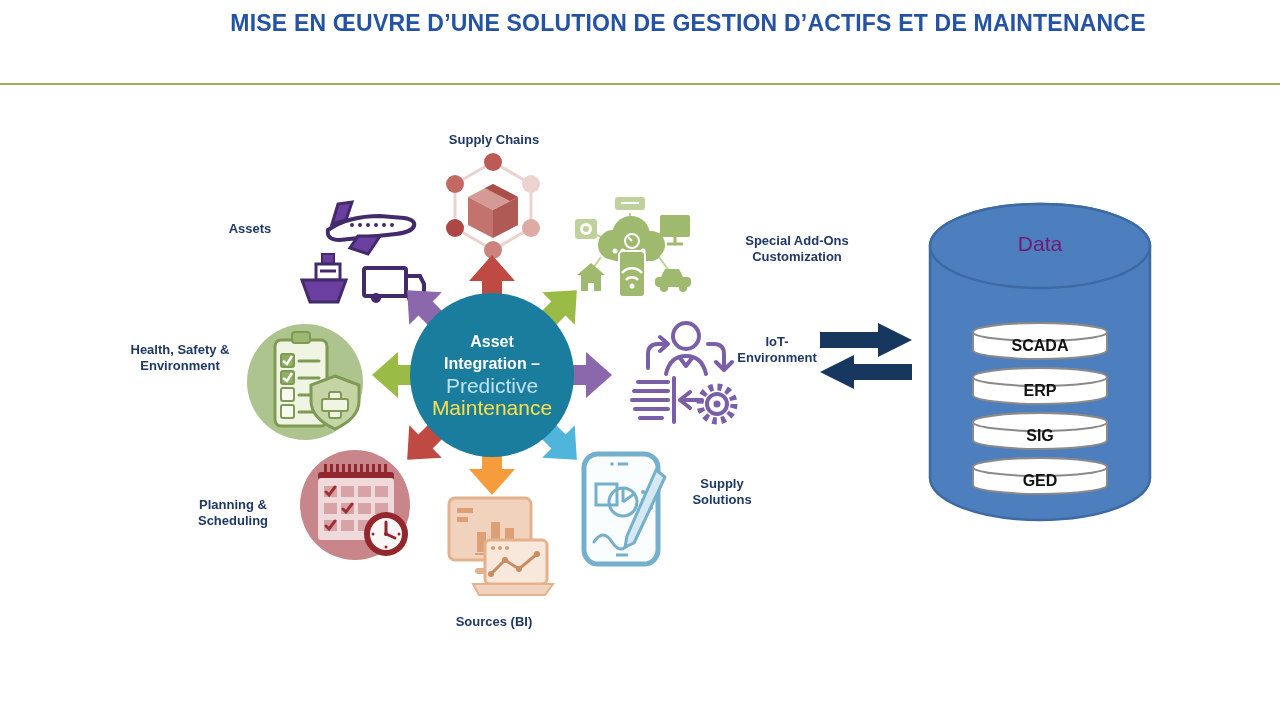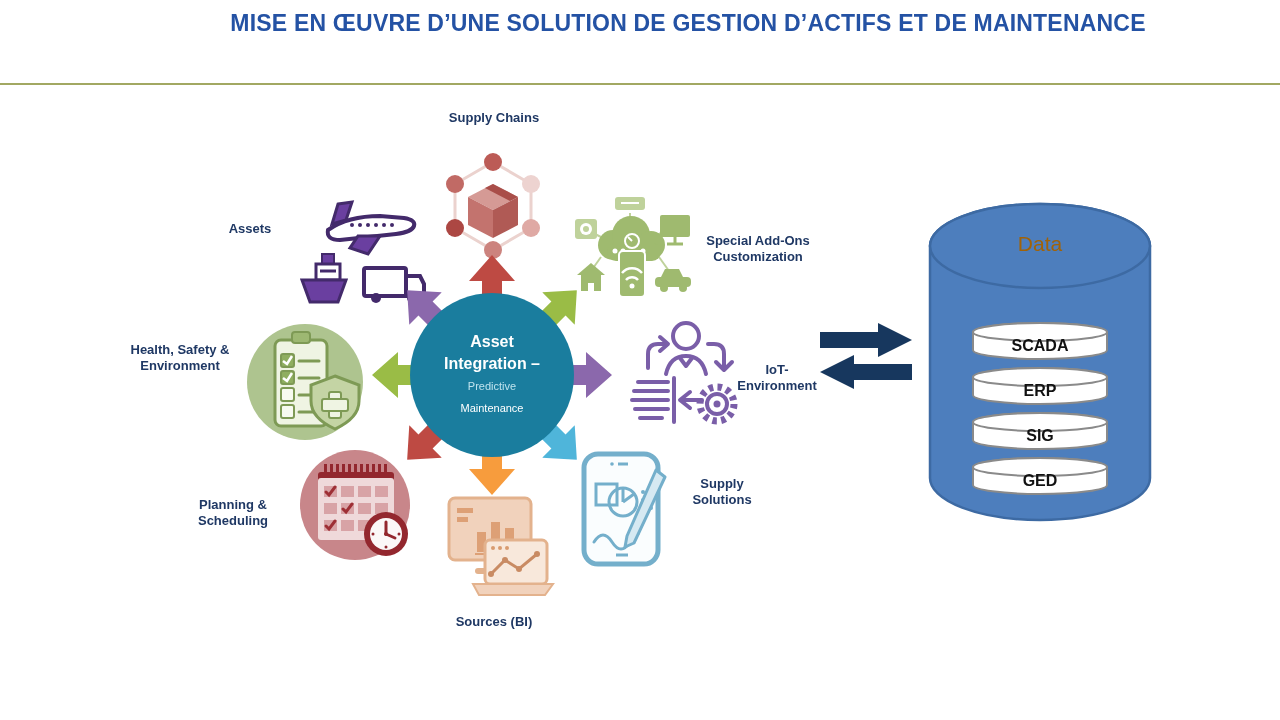--- a/index.html
+++ b/index.html
@@ -7,26 +7,26 @@
          font-family:"Liberation Sans",sans-serif;overflow:hidden;}
   .title{position:absolute;top:5px;left:0;width:100%;text-align:center;
          font-weight:bold;font-size:23px;line-height:36px;letter-spacing:.2px;}
   .divider{position:absolute;top:83px;left:0;width:1280px;height:2px;}
   .labels .label{position:absolute;font-size:13px;font-weight:700;
          text-align:center;line-height:16px;}
   .hub-circle{position:absolute;left:410px;top:293px;width:164px;height:164px;
          border-radius:50%;z-index:3;display:flex;flex-direction:column;
          justify-content:center;align-items:center;text-align:center;}
   .hub-line-bold{color:#ffffff;font-weight:bold;font-size:16px;line-height:22px;}
-  .hub-line-light{font-weight:400;font-size:11px;line-height:22px;}
+  .hub-line-light{font-weight:400;font-size:21px;line-height:22px;}
   .arrow{position:absolute;left:469px;top:255px;width:46px;height:120px;
          transform-origin:23px 120px;z-index:2;}
   .icon{position:absolute;z-index:1;}
   .ds-title{position:absolute;left:925px;top:230px;width:230px;text-align:center;
-         color:#a16207;font-size:21px;font-weight:500;line-height:27px;z-index:4;}
+         color:#701a75;font-size:21px;font-weight:500;line-height:27px;z-index:4;}
   .mini-cyl{position:absolute;width:140px;height:42px;z-index:4;}
 </style>
 </head>
 <body>
 
 <div class="slide">
 
   <div class="title" style="color: rgb(36, 82, 164); margin-left: 48px;">
     <div>MISE EN ŒUVRE D’UNE SOLUTION DE GESTION D’ACTIFS ET DE MAINTENANCE</div>
   </div>
@@ -54,21 +54,21 @@
       <polygon points="23,0 46,26 33,26 33,120 13,120 13,26 0,26" fill="#9ABC46"></polygon>
     </svg>
   <svg class="arrow" style="transform:rotate(315deg)" viewBox="0 0 46 120">
       <polygon points="23,0 46,26 33,26 33,120 13,120 13,26 0,26" fill="#8B68AC"></polygon>
     </svg>
 
   <div class="hub-circle" style="background-color: rgb(26, 125, 158);">
     <div class="hub-line-bold">Asset</div>
     <div class="hub-line-bold">Integration –</div>
     <div class="hub-line-light" style="color: rgb(191, 227, 238);">Predictive</div>
-    <div class="hub-line-light" style="color: #ffffff;">Maintenance</div>
+    <div class="hub-line-light" style="color: #fde047;">Maintenance</div>
   </div>
 
   <svg class="icon" style="left:436px;top:148px" width="115" height="120" viewBox="0 0 115 120">
     <polygon points="57,14 95,36 95,80 57,102 19,80 19,36" fill="none" stroke="#EBD2CE" stroke-width="3"></polygon>
     <polygon points="57,36 82,49 57,62 32,49" fill="#D59A95"></polygon>
     <polygon points="57,36 82,49 74,53 49,40" fill="#A94E49"></polygon>
     <polygon points="32,49 57,62 57,90 32,77" fill="#C3736E"></polygon>
     <polygon points="57,62 82,49 82,77 57,90" fill="#B05A55"></polygon>
     <circle cx="57" cy="14" r="9" fill="#BC5B56"></circle>
     <circle cx="95" cy="36" r="9" fill="#EDD3D0"></circle>
@@ -259,28 +259,28 @@
     <rect x="28" y="72" width="24" height="16" fill="#ffffff" stroke="#432A6B" stroke-width="3"></rect>
     <line x1="32" y1="79" x2="48" y2="79" stroke="#432A6B" stroke-width="3"></line>
     <polygon points="14,88 58,88 50,110 22,110" fill="#6A3FA0" stroke="#432A6B" stroke-width="3"></polygon>
     <rect x="76" y="76" width="42" height="28" rx="2" fill="#ffffff" stroke="#432A6B" stroke-width="4"></rect>
     <polygon points="118,84 132,84 136,92 136,104 118,104" fill="#ffffff" stroke="#432A6B" stroke-width="4"></polygon>
     <circle cx="88" cy="106" r="5" fill="#432A6B"></circle>
       <circle cx="124" cy="106" r="5" fill="#432A6B"></circle>
   </svg>
 
   <div class="labels" style="color: rgb(31, 56, 100);">
-    <div class="label" style="left:414px;top:110px;width:160px">
+    <div class="label" style="left:414px;top:132px;width:160px">
       <div>Supply Chains</div>
     </div>
-    <div class="label" style="left:678px;top:233px;width:160px">
+    <div class="label" style="left:717px;top:233px;width:160px">
       <div>Special Add-Ons</div>
       <div>Customization</div>
     </div>
-    <div class="label" style="left:707px;top:362px;width:140px">
+    <div class="label" style="left:707px;top:334px;width:140px">
       <div>IoT-</div>
       <div>Environment</div>
     </div>
     <div class="label" style="left:662px;top:476px;width:120px">
       <div>Supply</div>
       <div>Solutions</div>
     </div>
     <div class="label" style="left:414px;top:614px;width:160px">
       <div>Sources (BI)</div>
     </div>

